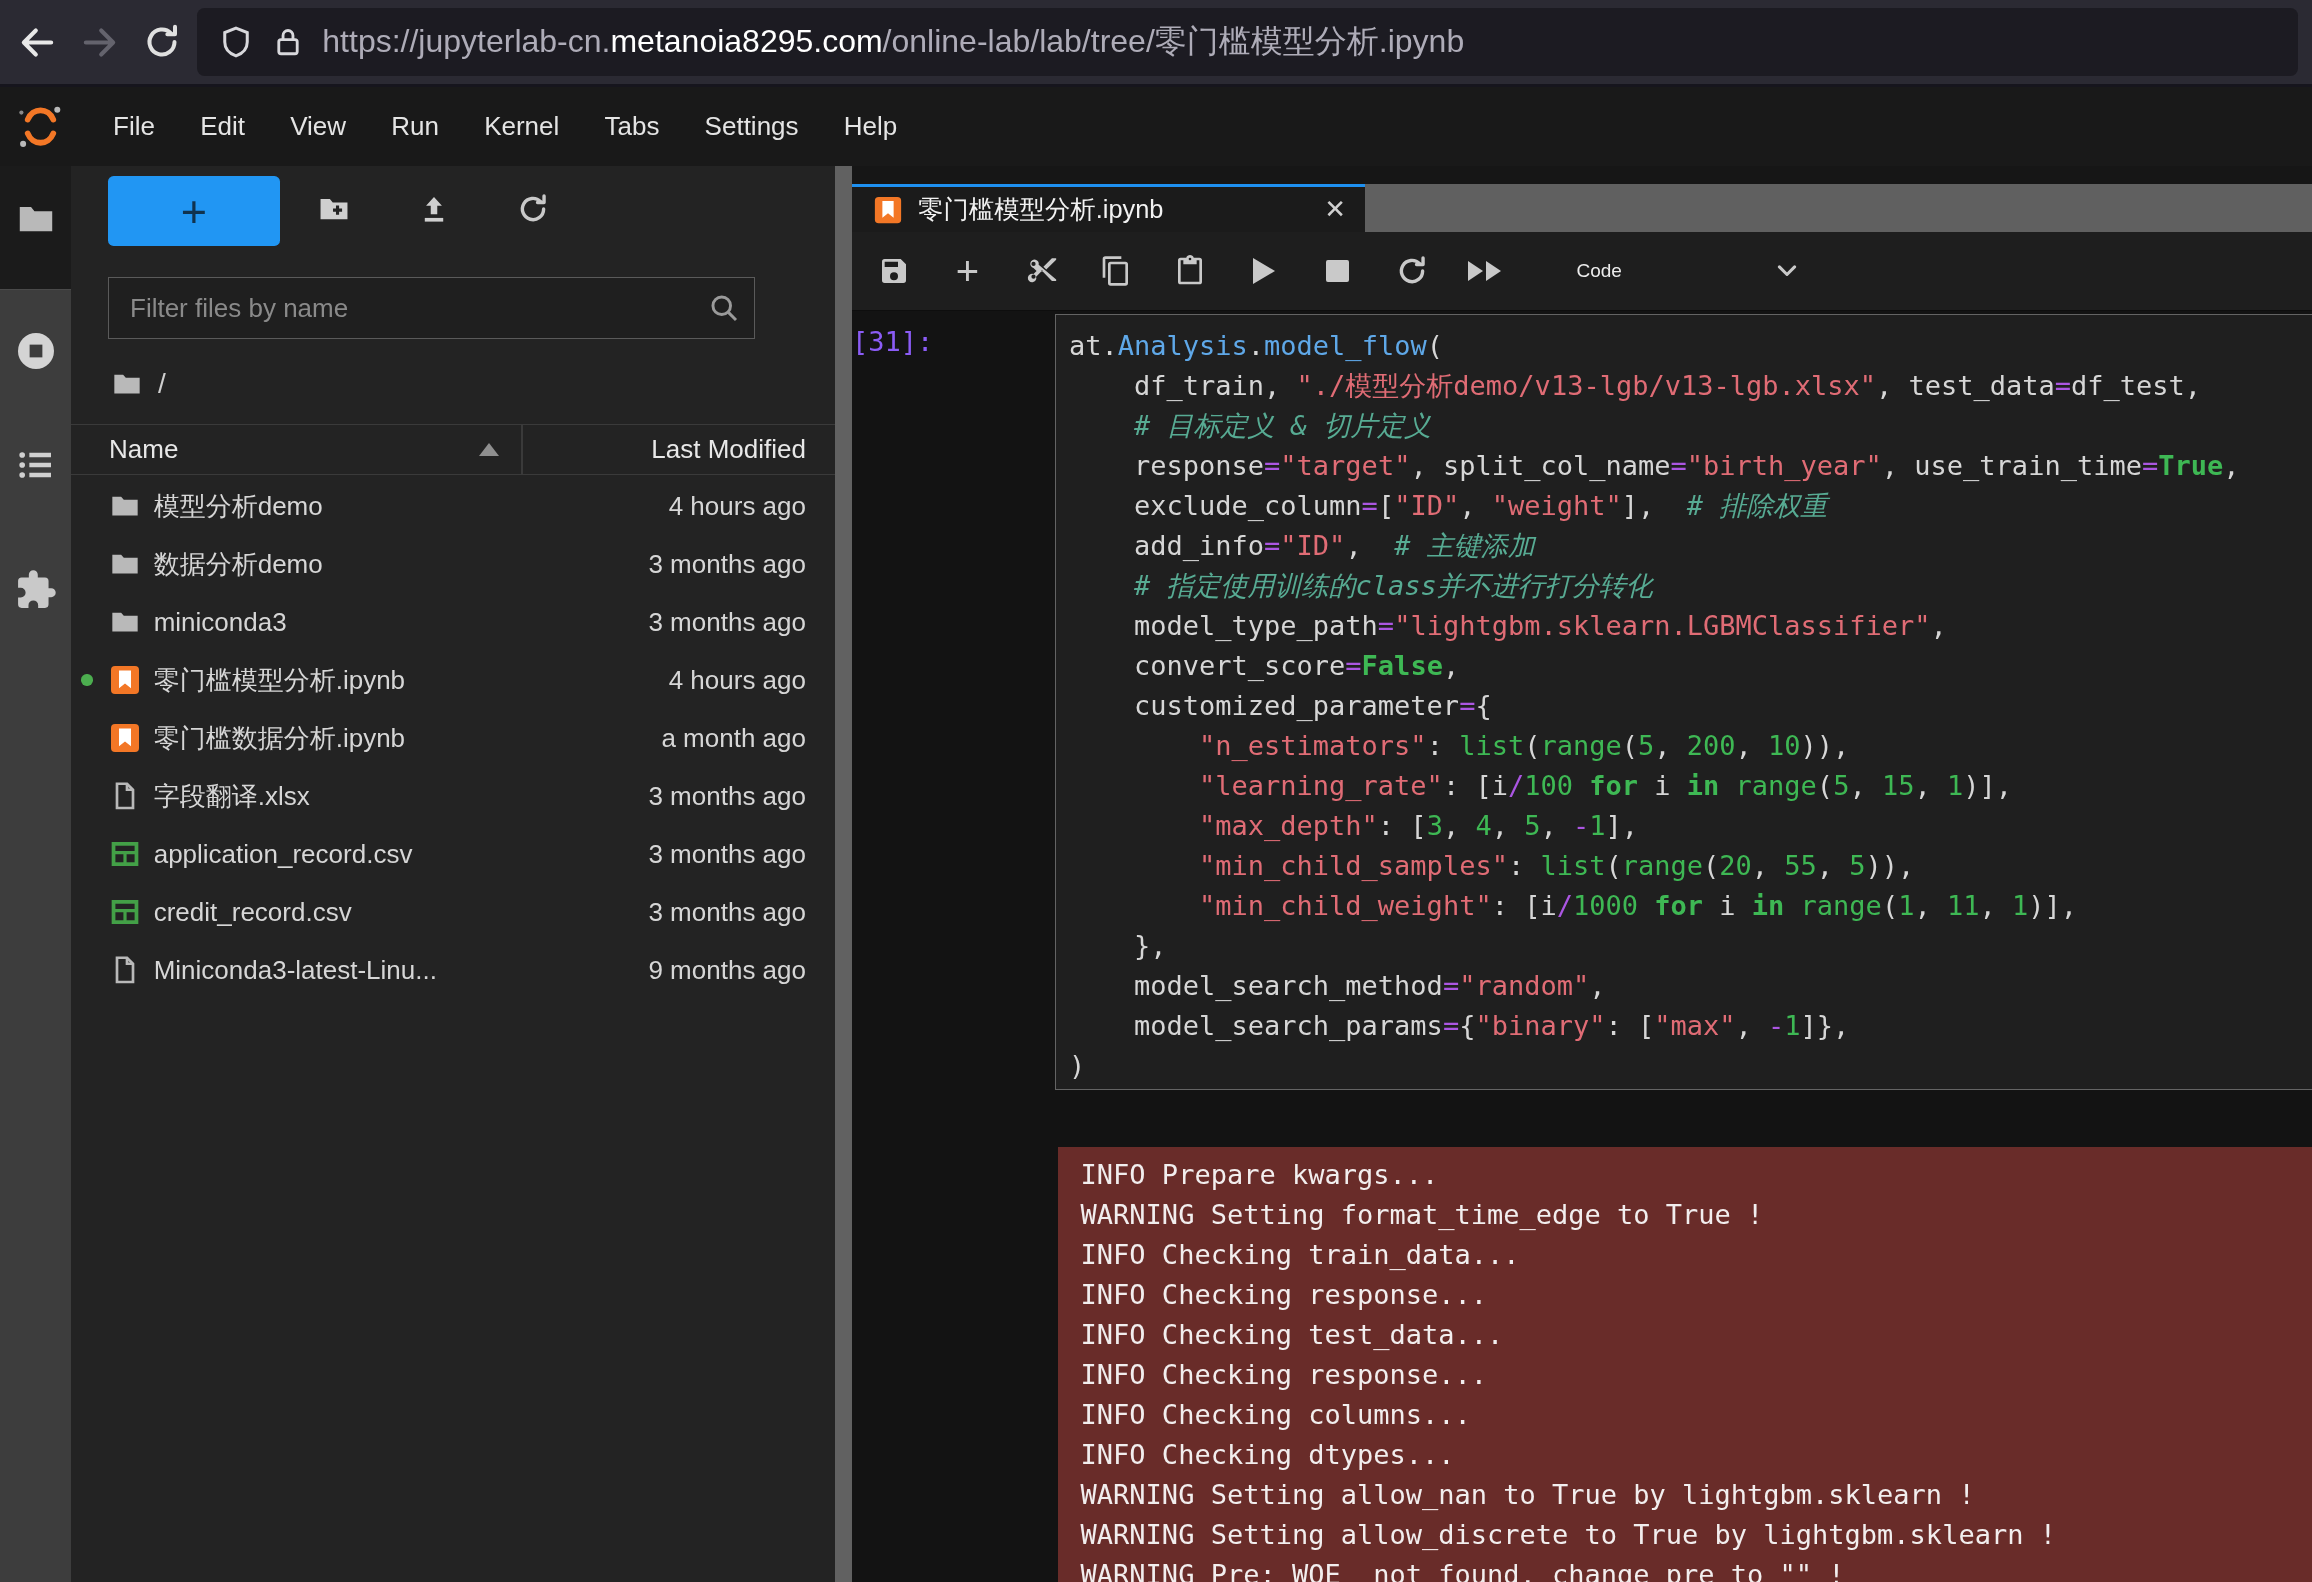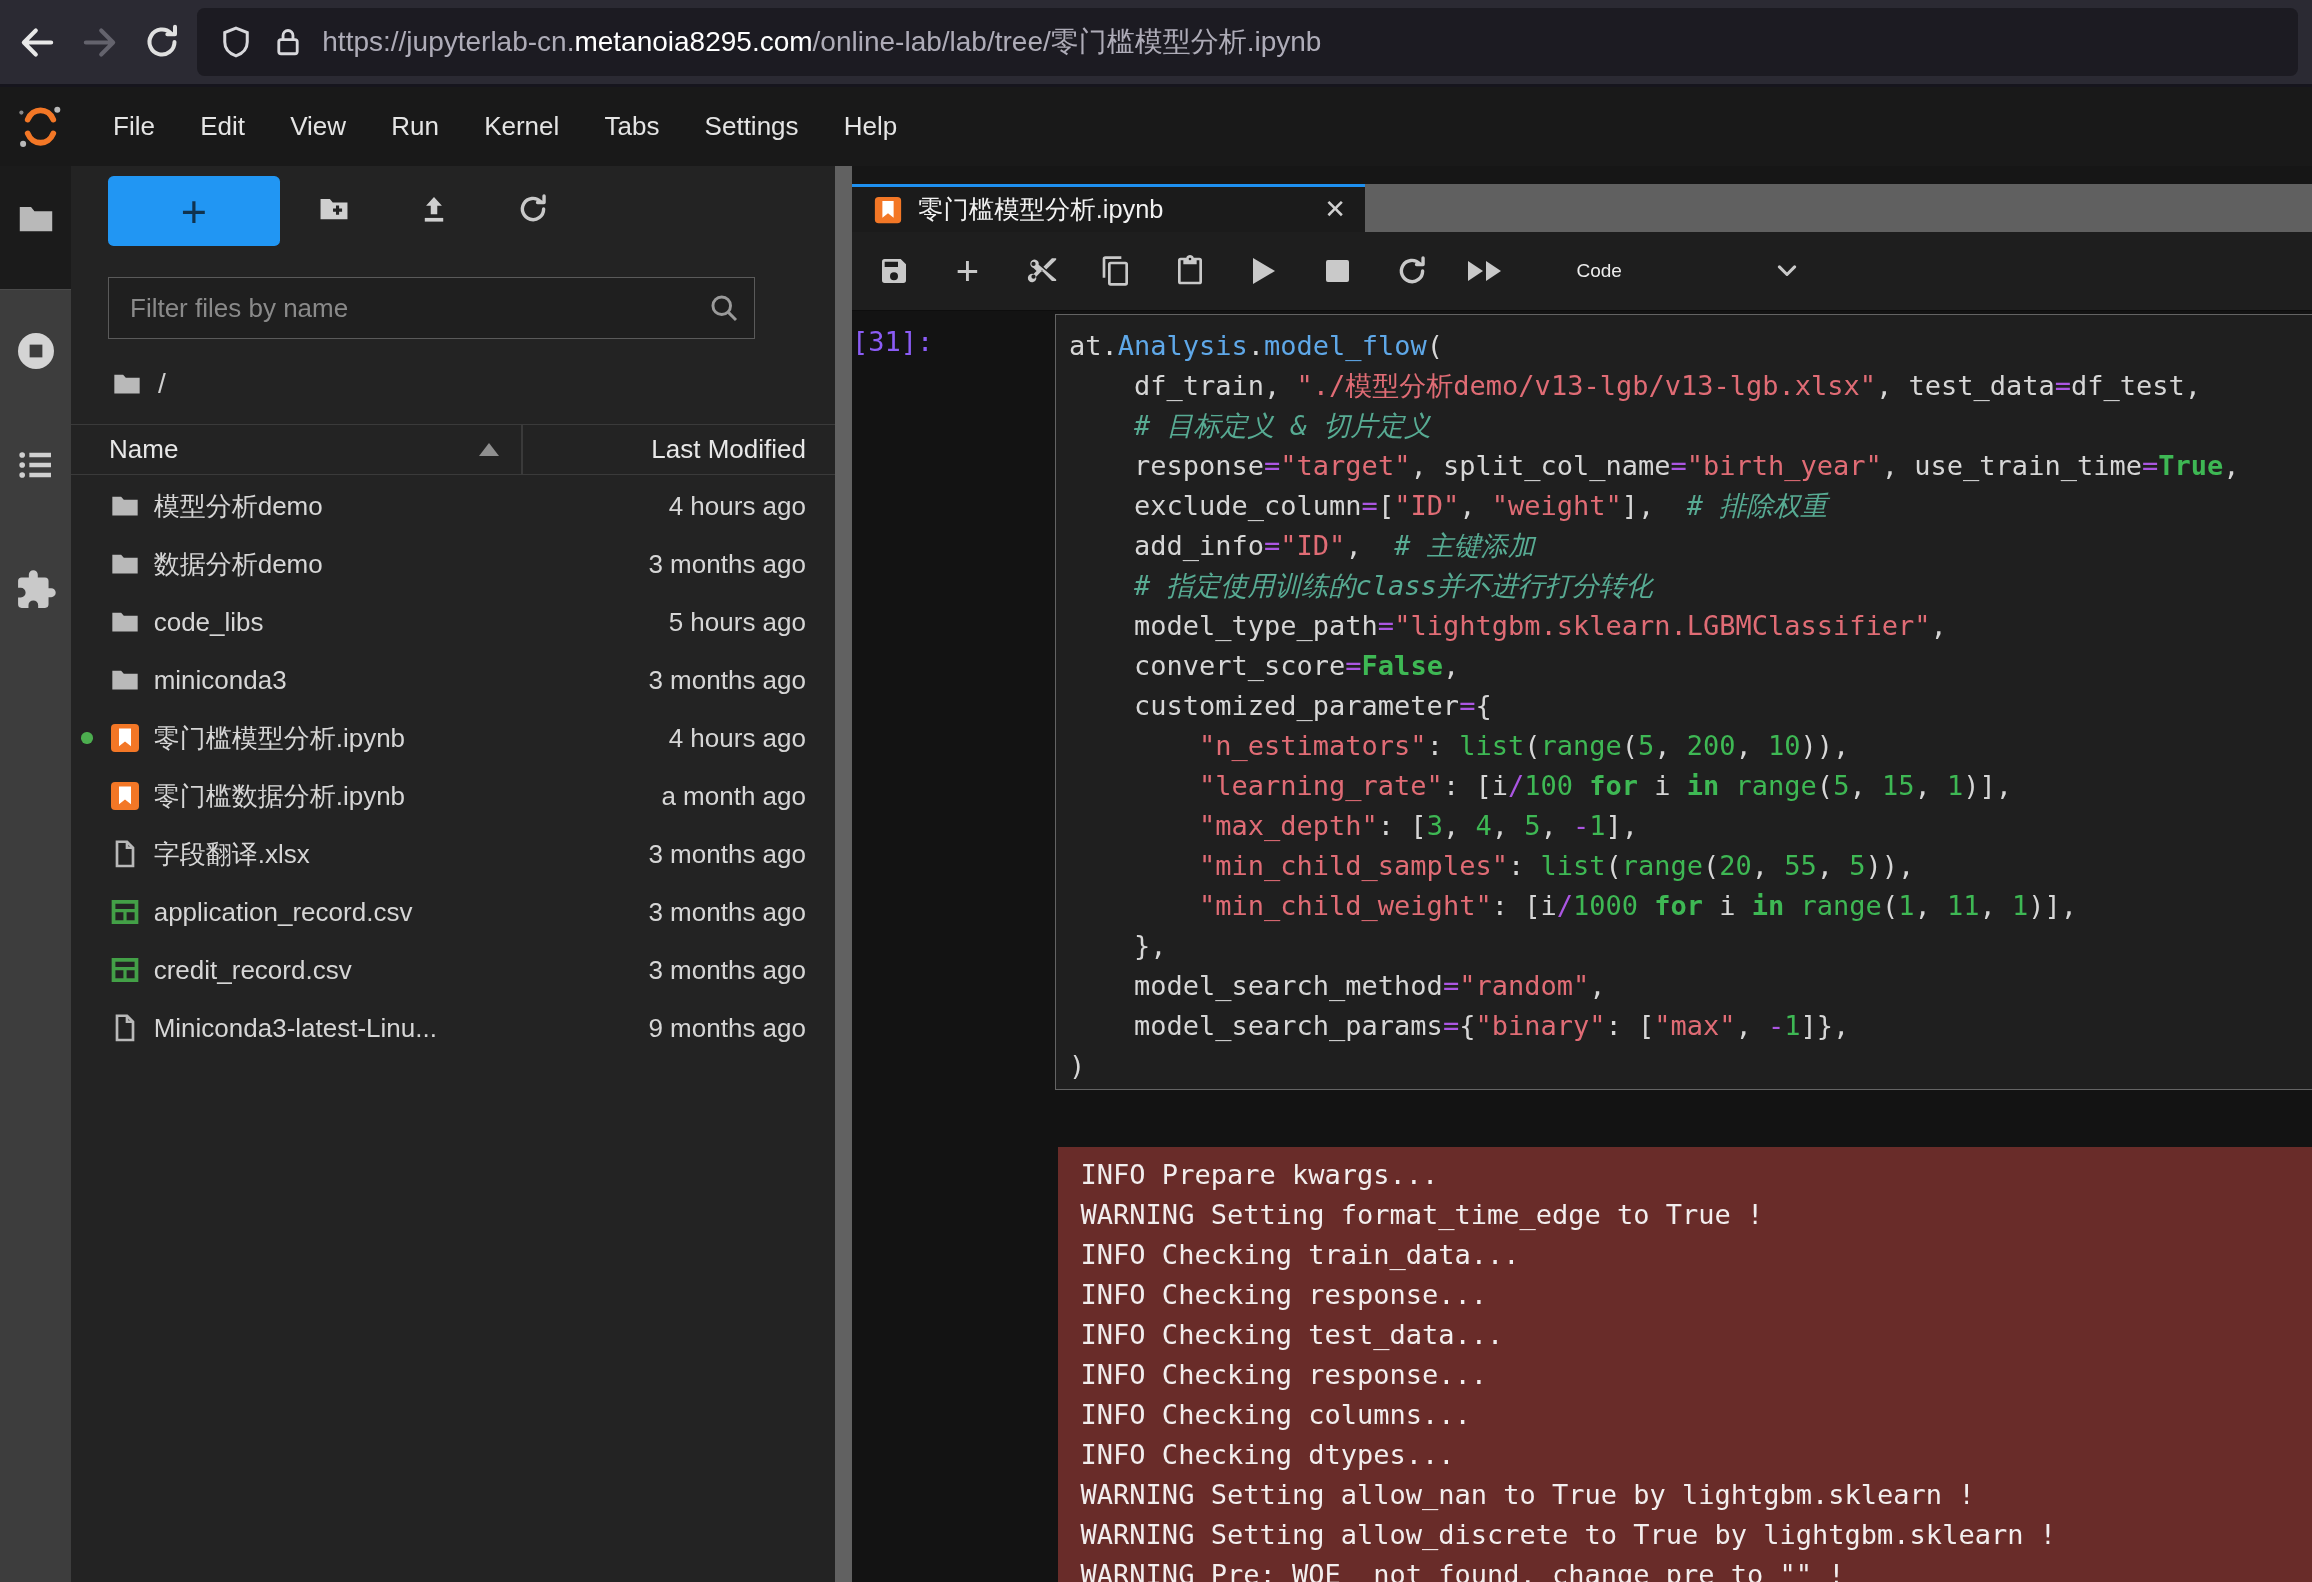--- a/index.html
+++ b/index.html
@@ -4,21 +4,21 @@
 <style>
   * { margin:0; padding:0; box-sizing:border-box; }
   html,body { background:#000; }
   body { width:2313px; height:1583px; overflow:hidden; font-family:"Liberation Sans", sans-serif; }
   .screen { position:relative; width:2313px; height:1583px; }
 
   
   .browser { height:87px; background:#2b2a33; display:flex; align-items:center; border-bottom:3.8px solid #16151d; }
   .navbtn { width:49px; height:49px; margin-left:13px; display:flex; align-items:center; justify-content:center; }
   .urlbar { flex:1; height:68px; margin:0 15px 0 11.3px; border-radius:7.5px; background:#1c1b22; display:flex; align-items:center; padding:0 21px; gap:17px; }
-  .urltext { font-size:28px; color:#aeacb8; white-space:nowrap; overflow:hidden; }
+  .urltext { font-size:32px; color:#aeacb8; white-space:nowrap; overflow:hidden; }
   .urltext .domain { color:#ffffff; }
 
   
   .menubar { height:79px; background:#191919; display:flex; align-items:center; color:#e4e4e4; font-size:26px; }
   .logo { width:51px; height:51px; margin:0 24.5px 0 15px; }
   .mi { padding:0 22.6px; cursor:default; }
 
   
   .content { display:flex; height:1417px; }
 
@@ -296,30 +296,20 @@
         </div>
         <div class="frow">
           <span class="dot"></span>
           <span class="ficon">
               <svg class="i" width="32" height="32" viewBox="0 0 34 34">
                 <use href="#i-folder"></use>
               </svg>
             </span>
           <span class="fname">数据分析demo</span>
           <span class="ftime">3 months ago</span>
-        </div>
-        <div class="frow">
-          <span class="dot"></span>
-          <span class="ficon">
-              <svg class="i" width="32" height="32" viewBox="0 0 34 34">
-                <use href="#i-folder"></use>
-              </svg>
-            </span>
-          <span class="fname">code_libs</span>
-          <span class="ftime">5 hours ago</span>
         </div>
         <div class="frow">
           <span class="dot"></span>
           <span class="ficon">
               <svg class="i" width="32" height="32" viewBox="0 0 34 34">
                 <use href="#i-folder"></use>
               </svg>
             </span>
           <span class="fname">miniconda3</span>
           <span class="ftime">3 months ago</span>

